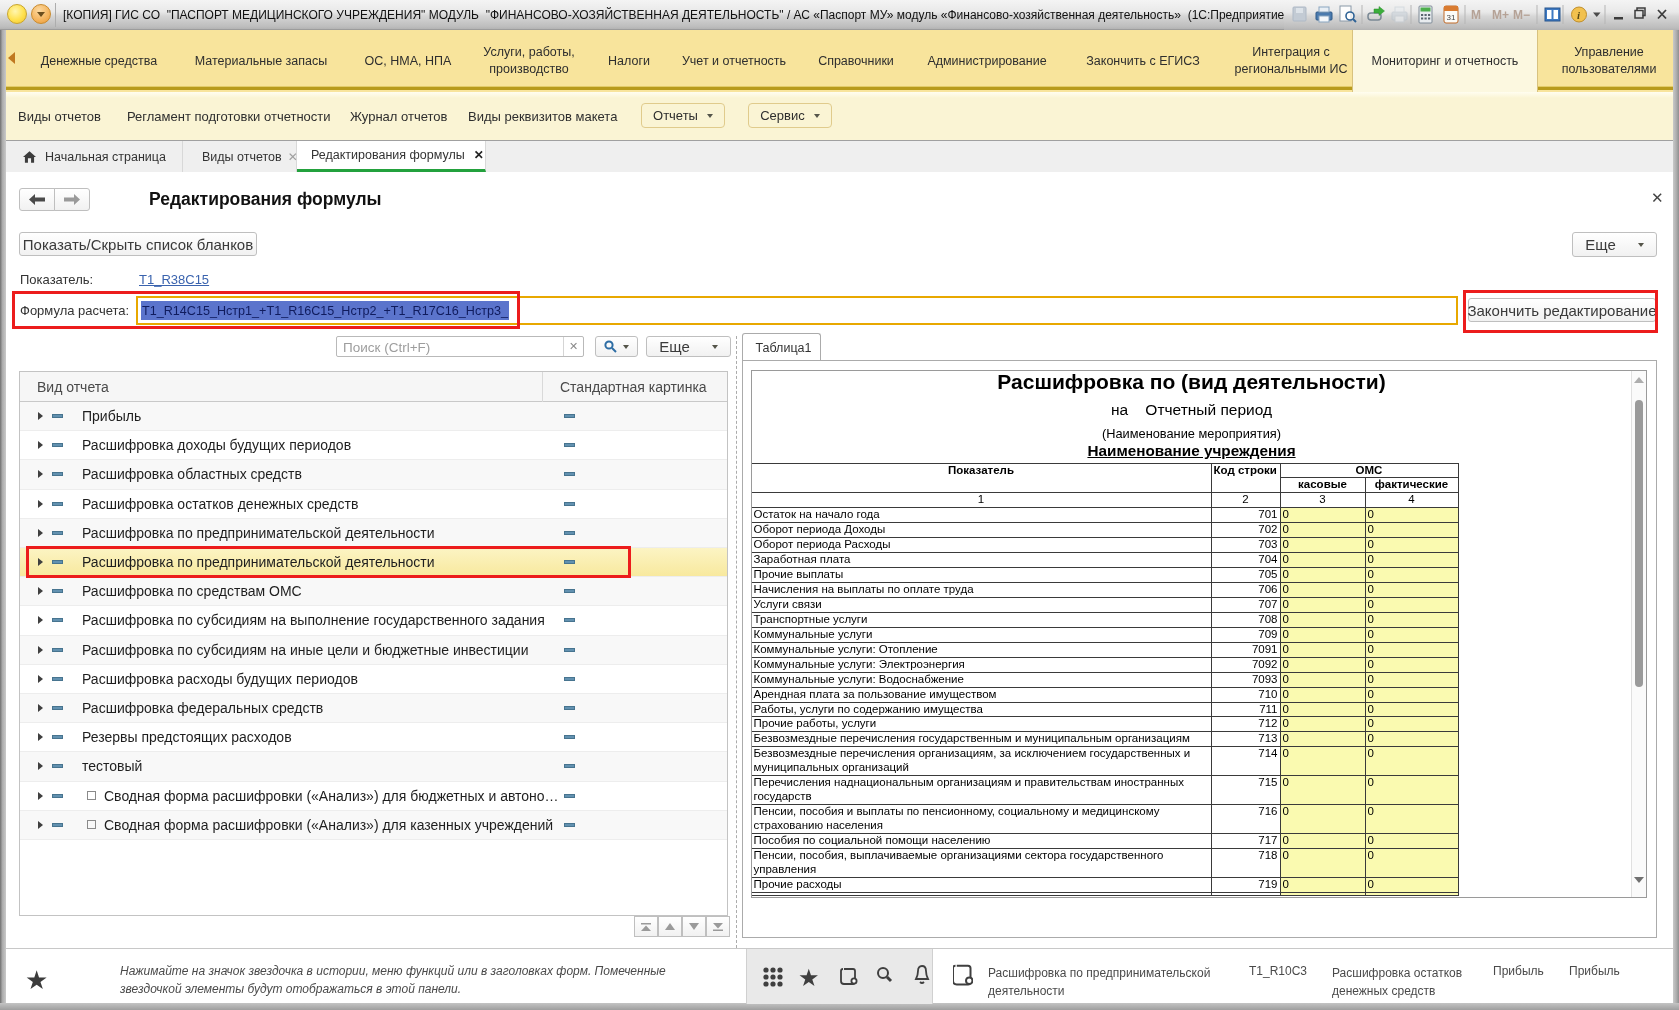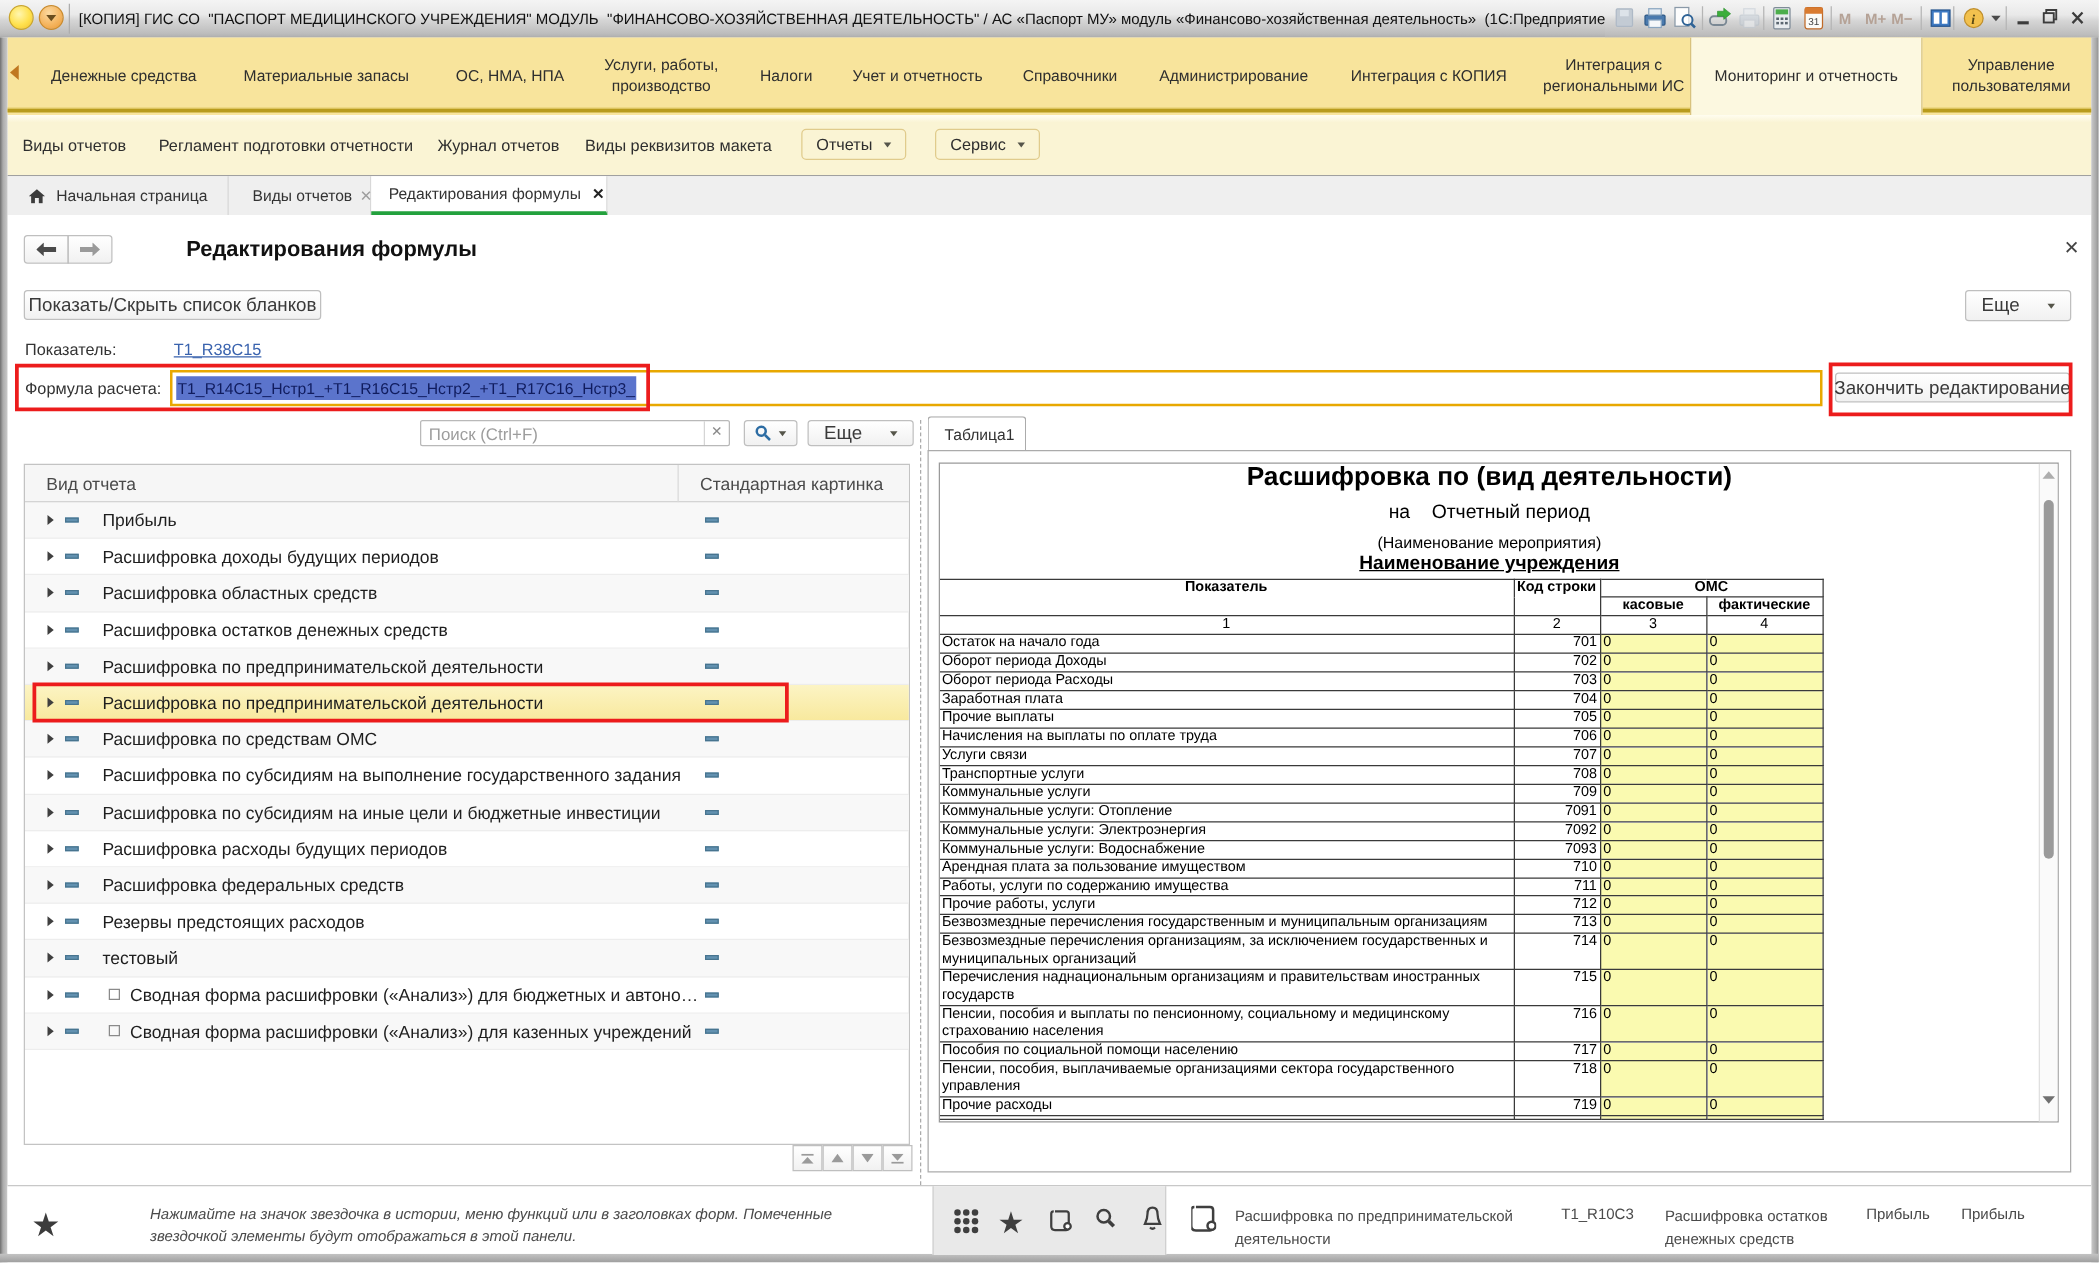--- a/index.html
+++ b/index.html
@@ -161,21 +161,21 @@
   <div class="abs" style="left:0;top:57px;width:1667px;height:2.5px;background:#B89B1C;z-index:1;"></div>
   <div class="abs" style="left:2px;top:22px;width:0;height:0;border-top:6px solid transparent;border-bottom:6px solid transparent;border-right:7px solid #C07820;"></div>
   <div class="rtab" style="left:18px;width:150px;">Денежные средства</div>
   <div class="rtab" style="left:174px;width:162px;">Материальные запасы</div>
   <div class="rtab" style="left:350px;width:104px;">ОС, НМА, НПА</div>
   <div class="rtab" style="left:464px;width:118px;">Услуги, работы,<br>производство</div>
   <div class="rtab" style="left:592px;width:62px;">Налоги</div>
   <div class="rtab" style="left:670px;width:116px;">Учет и отчетность</div>
   <div class="rtab" style="left:802px;width:96px;">Справочники</div>
   <div class="rtab" style="left:918px;width:126px;">Администрирование</div>
-  <div class="rtab" style="left:1070px;width:134px;">Интеграция с КОПИЯ</div>
+  <div class="rtab" style="left:1070px;width:134px;">Закончить с ЕГИСЗ</div>
   <div class="rtab active" style="left:1346px;width:186px;">Мониторинг и отчетность</div>
   <div class="rtab" style="left:1218px;width:134px;">Интеграция с<br>региональными ИС</div>
   <div class="rtab" style="left:1533px;width:140px;border-radius:12px;">Управление<br>пользователями</div>
 </div>
 <div class="abs" id="ribbon2">
   <div class="r2item" style="left:12px;">Виды отчетов</div>
   <div class="r2item" style="left:121px;">Регламент подготовки отчетности</div>
   <div class="r2item" style="left:344px;">Журнал отчетов</div>
   <div class="r2item" style="left:462px;">Виды реквизитов макета</div>
   <div class="r2btn" style="left:635px;width:84px;">Отчеты<span class="arr darr"></span></div>

